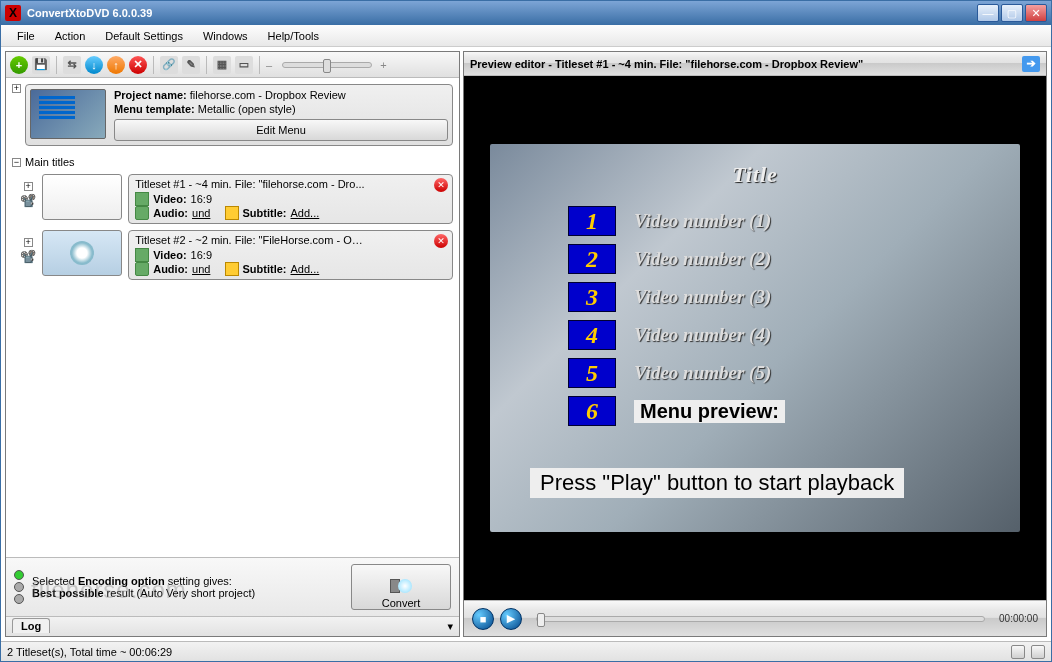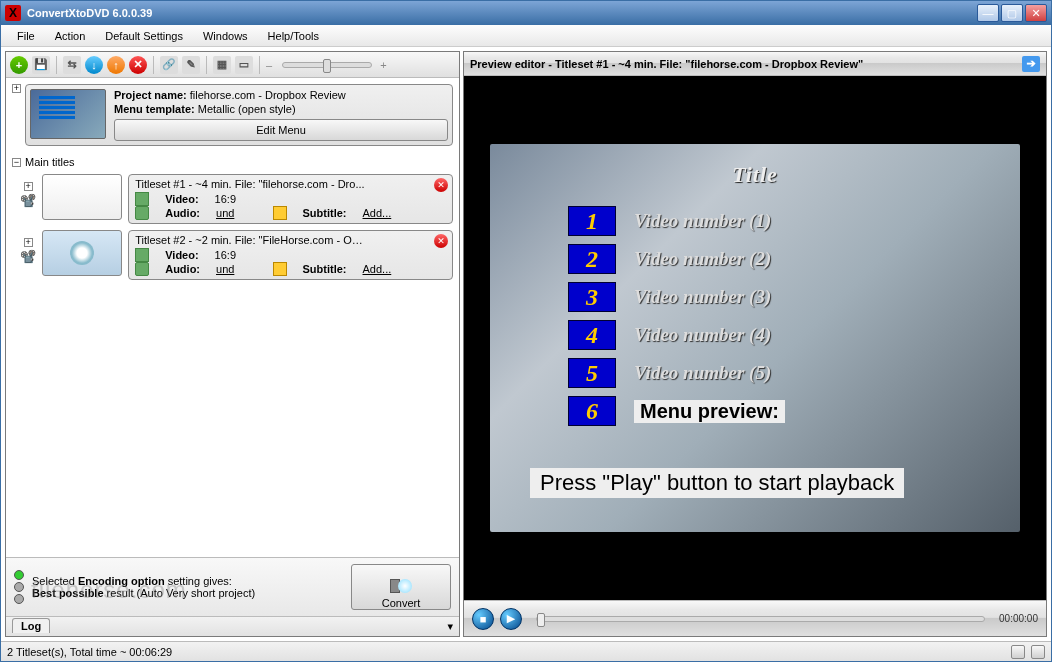--- a/index.html
+++ b/index.html
@@ -41,21 +41,21 @@
 .tree-header { display: flex; align-items: center; gap: 4px; margin-bottom: 6px; }
 .expander { width: 9px; height: 9px; border: 1px solid #888; display: inline-flex; align-items: center; justify-content: center; font-size: 9px; line-height: 1; cursor: pointer; background: #fff; }
 .titleset { display: flex; align-items: flex-start; gap: 6px; margin-bottom: 6px; padding-left: 8px; }
 .ts-expand-col { display: flex; flex-direction: column; align-items: center; gap: 2px; padding-top: 8px; }
 .ts-thumb { width: 80px; height: 46px; border: 1px solid #888; border-radius: 3px; background: #f0f0f0; position: relative; }
 .ts-thumb.t1 { background: linear-gradient(#fff, #eee); }
 .ts-thumb.t2 { background: linear-gradient(#d6e7f5, #b6cfe3); display: flex; align-items: center; justify-content: center; }
 .ts-thumb.t2::before { content: ""; width: 24px; height: 24px; border-radius: 50%; background: radial-gradient(circle, #fff 30%, #8bc 60%); }
 .ts-info { flex: 1; border: 1px solid #888; border-radius: 4px; background: linear-gradient(#f0f0f0, #e6e6e6); padding: 3px 6px; min-height: 46px; position: relative; }
 .ts-title { font-weight: normal; margin-bottom: 2px; white-space: nowrap; overflow: hidden; text-overflow: ellipsis; max-width: 230px; }
-.ts-row { display: flex; align-items: center; gap: 16px; }
+.ts-row { display: flex; align-items: center; gap: 4px; }
 .ts-close { position: absolute; right: 4px; top: 3px; width: 14px; height: 14px; border-radius: 7px; background: linear-gradient(#f66, #c00); color: #fff; display: flex; align-items: center; justify-content: center; font-size: 9px; cursor: pointer; }
 .film-icon { width: 12px; height: 12px; background: #6a6; border: 1px solid #484; }
 .audio-icon { width: 12px; height: 12px; background: #6a6; border: 1px solid #484; border-radius: 2px; }
 .sub-icon { width: 12px; height: 10px; background: #fc3; border: 1px solid #b80; }
 .footer-left { display: flex; align-items: center; gap: 8px; padding: 6px 8px; border-top: 1px solid #bbb; background: linear-gradient(#f8f8f8, #e8e8e8); margin-top: 12px; }
 .traffic { display: flex; flex-direction: column; gap: 2px; }
 .light { width: 10px; height: 10px; border-radius: 5px; border: 1px solid #555; }
 .green { background: #3c3; } .amber { background: #aaa; } .red { background: #aaa; }
 .convert-btn { width: 100px; height: 46px; background: linear-gradient(#f8f8f8, #d8d8d8); border: 1px solid #888; border-radius: 3px; cursor: pointer; margin-left: auto; display: flex; flex-direction: column; align-items: center; justify-content: flex-end; gap: 2px; }
 .convert-icon { width: 22px; height: 16px; display: flex; }

